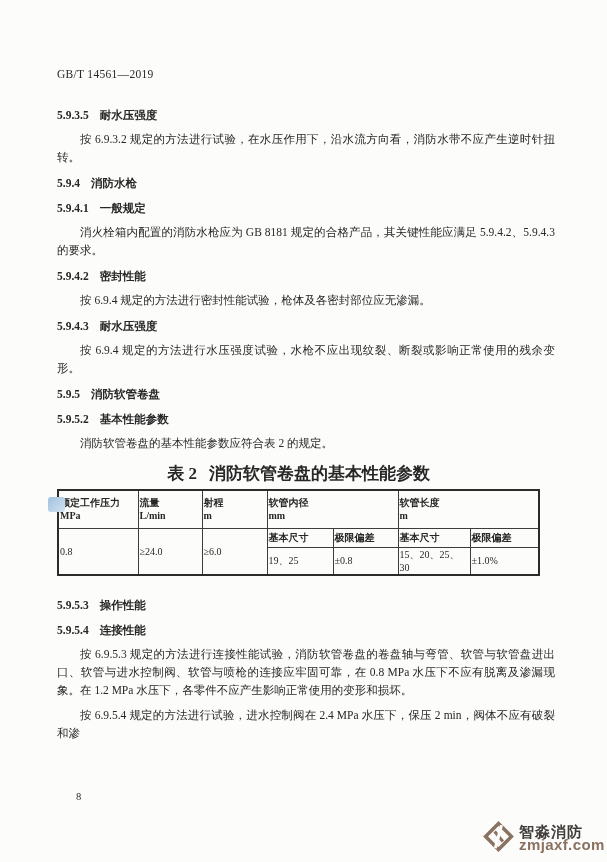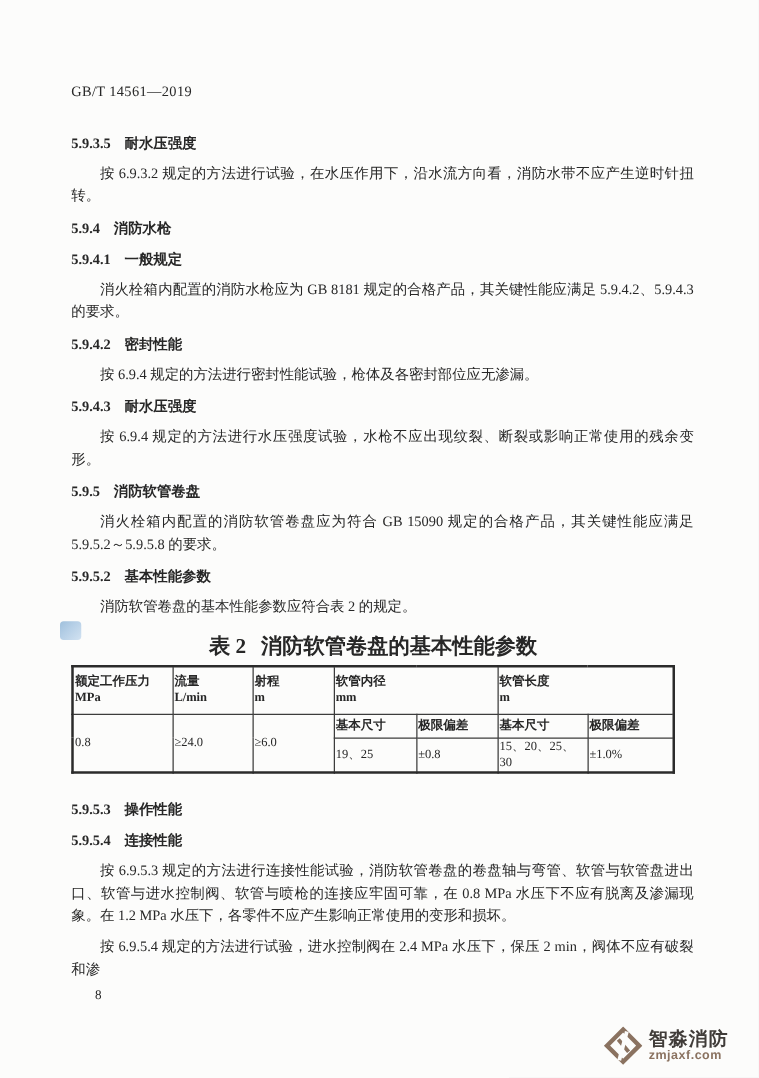--- a/index.html
+++ b/index.html
@@ -30,21 +30,21 @@
   .after-tbl{margin-top:21px;}
   .pagenum{position:absolute;left:76px;top:791px;font-size:10.5px;}
   .marker{
     position:absolute;left:48px;top:497px;width:17px;height:15px;
     border-radius:3px;
     background:linear-gradient(135deg,#9fc0dc 0%,#b7d0e7 45%,#d2e2f1 100%);
   }
   .watermark{position:absolute;left:483px;top:821px;display:flex;align-items:center;}
   .wm-text{margin-left:5px;font-family:"Liberation Sans","DejaVu Sans",sans-serif;}
   .wm-brand{font-size:15px;font-weight:bold;color:#403c39;line-height:16px;letter-spacing:1px;}
-  .wm-url{font-size:10px;font-weight:bold;color:#8a7260;line-height:10px;letter-spacing:.4px;}
+  .wm-url{font-size:15px;font-weight:bold;color:#8a7260;line-height:10px;letter-spacing:.4px;}
 </style>
 </head>
 <body>
 
 <div class="page">
 
   <div class="content">
     <p class="doc-num">GB/T 14561—2019</p>
 
     <div class="sec first"><span>5.9.3.5</span><span class="ttl">耐水压强度</span></div>
@@ -54,21 +54,20 @@
     <div class="sec"><span>5.9.4.1</span><span class="ttl">一般规定</span></div>
     <p class="para">消火栓箱内配置的消防水枪应为 GB 8181 规定的合格产品，其关键性能应满足 5.9.4.2、5.9.4.3 的要求。</p>
 
     <div class="sec"><span>5.9.4.2</span><span class="ttl">密封性能</span></div>
     <p class="para">按 6.9.4 规定的方法进行密封性能试验，枪体及各密封部位应无渗漏。</p>
 
     <div class="sec"><span>5.9.4.3</span><span class="ttl">耐水压强度</span></div>
     <p class="para">按 6.9.4 规定的方法进行水压强度试验，水枪不应出现纹裂、断裂或影响正常使用的残余变形。</p>
 
     <div class="sec"><span>5.9.5</span><span class="ttl">消防软管卷盘</span></div>
-    <p class="para">消火栓箱内配置的消防软管卷盘应为符合 GB 15090 规定的合格产品，其关键性能应满足 5.9.5.2～5.9.5.8 的要求。</p>
 
     <div class="sec"><span>5.9.5.2</span><span class="ttl">基本性能参数</span></div>
     <p class="para">消防软管卷盘的基本性能参数应符合表 2 的规定。</p>
 
     <div class="tbl-caption"><span>表 2</span><span class="cap-t">消防软管卷盘的基本性能参数</span></div>
 
     <table class="t2">
       <colgroup>
         <col style="width:80px">
           <col style="width:64px">

